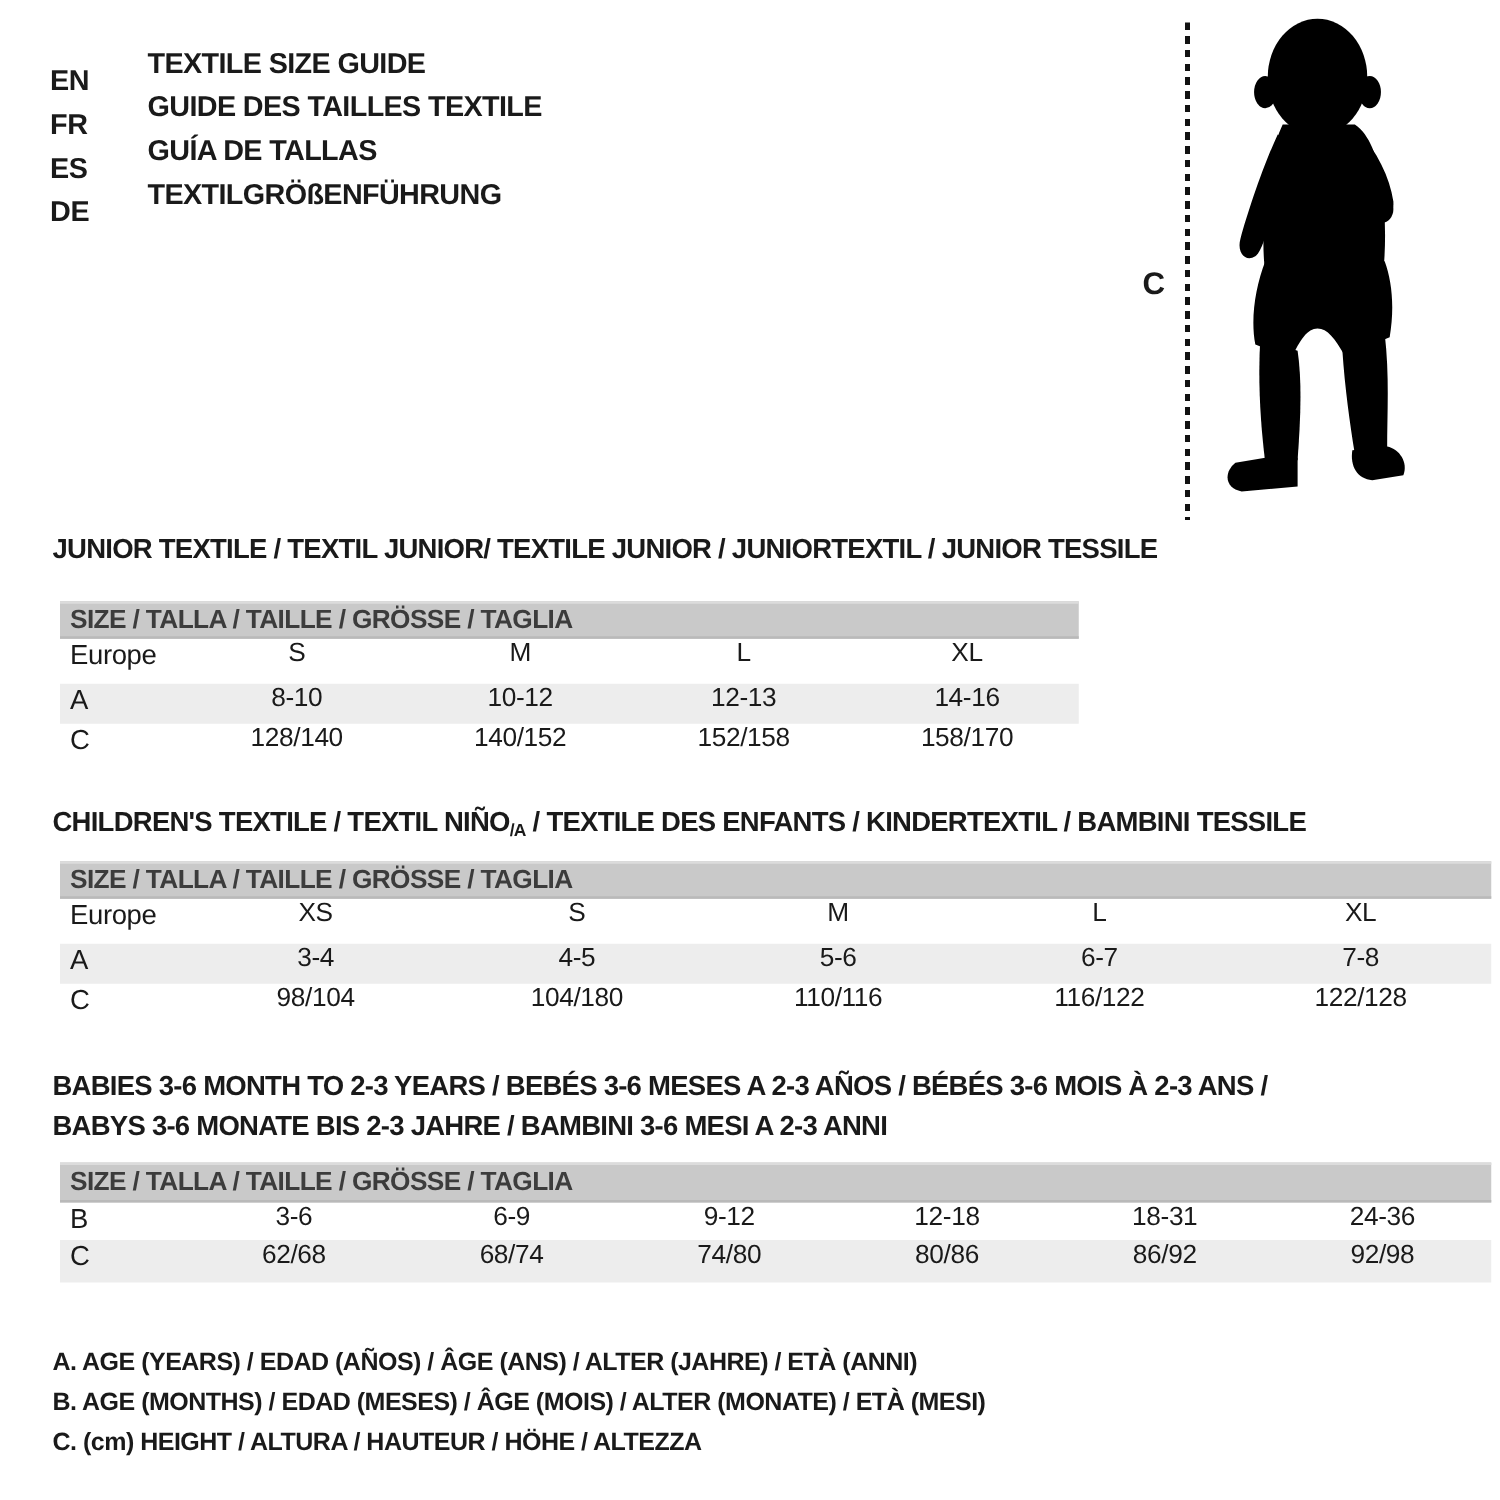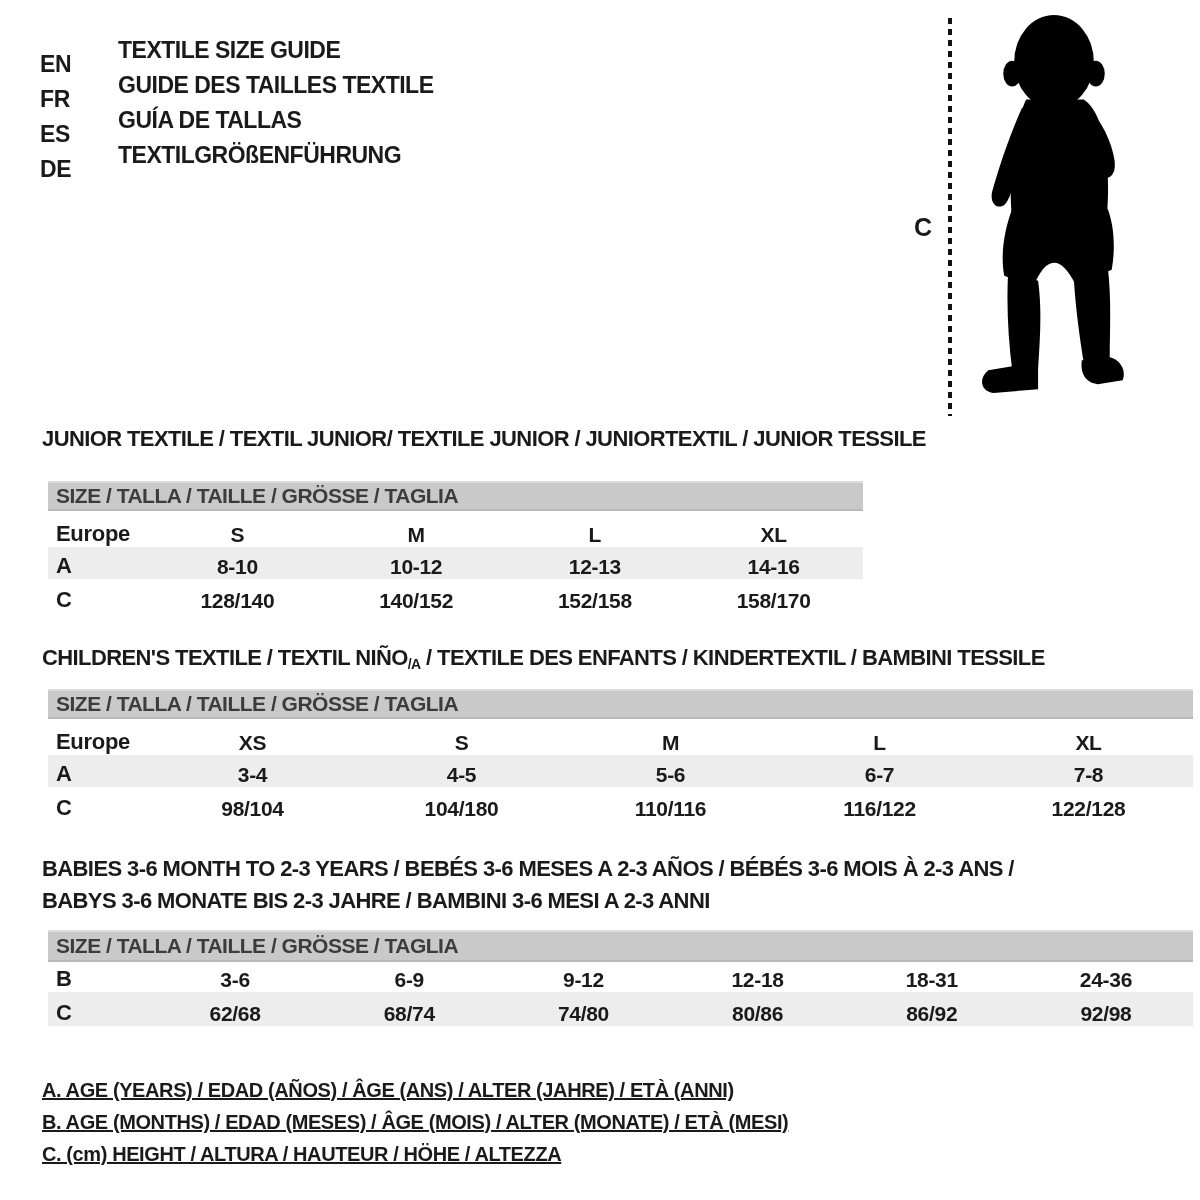--- a/index.html
+++ b/index.html
@@ -45,33 +45,33 @@
   .t-babies { top:930px; width:1145px; }
 
   .size-bar {
     height:30px; background:#c9c9c9; border-top:2px solid #dcdcdc;
     border-bottom:2px solid #b9b9b9; display:flex; align-items:center;
     padding-left:8px; font-size:21px; font-weight:700; color:#3c3c3c;
     letter-spacing:-0.5px;
   }
   .t-babies .size-bar { height:32px; }
 
-  .trow { display:flex; align-items:flex-end; font-weight:700; letter-spacing:-0.3px; }
+  .trow { display:flex; align-items:flex-start; font-weight:400; letter-spacing:-0.3px; }
   .trow.shaded { background:#ededed; }
   .row-h36 { height:36px; }
   .row-h32 { height:32px; }
   .row-h34 { height:34px; }
   .row-h30 { height:30px; }
   .cell-label {
     width:100px; padding-left:8px; font-size:22px; text-align:left;
   }
   .cell-val { flex:1; text-align:center; font-size:21px; }
 
   
-  .legend { position:absolute; left:42px; top:1074px;text-decoration:underline; }
+  .legend { position:absolute; left:42px; top:1074px; }
   .legend-line {
     font-size:20px; font-weight:700; letter-spacing:-0.4px;
     line-height:32px; white-space:nowrap;
   }
 </style>
 </head>
 <body>
 
 <div class="lang-list">
   <div class="lang-row">

